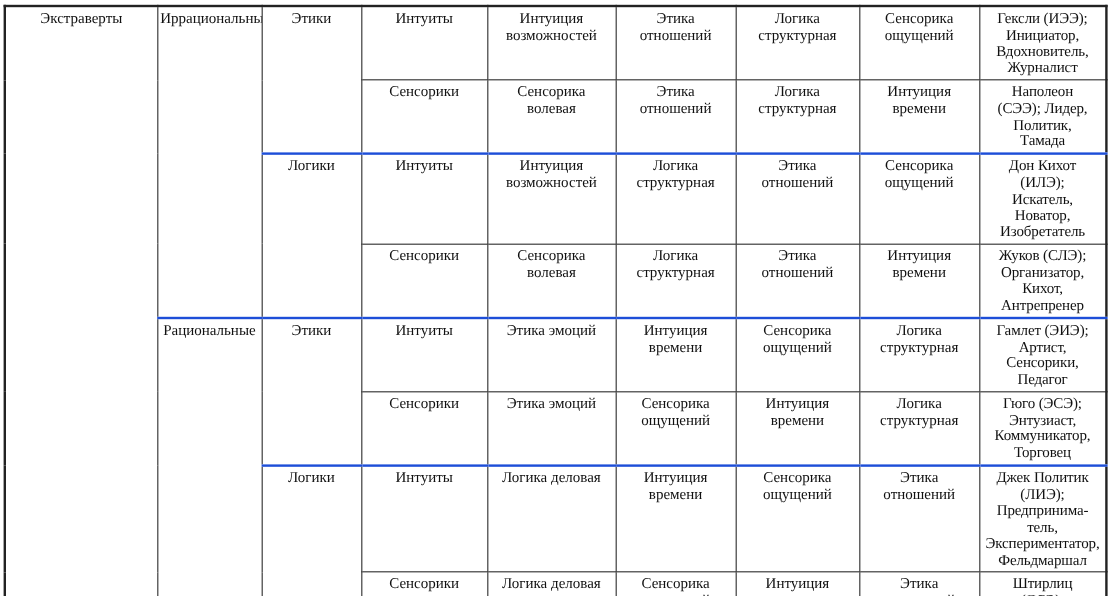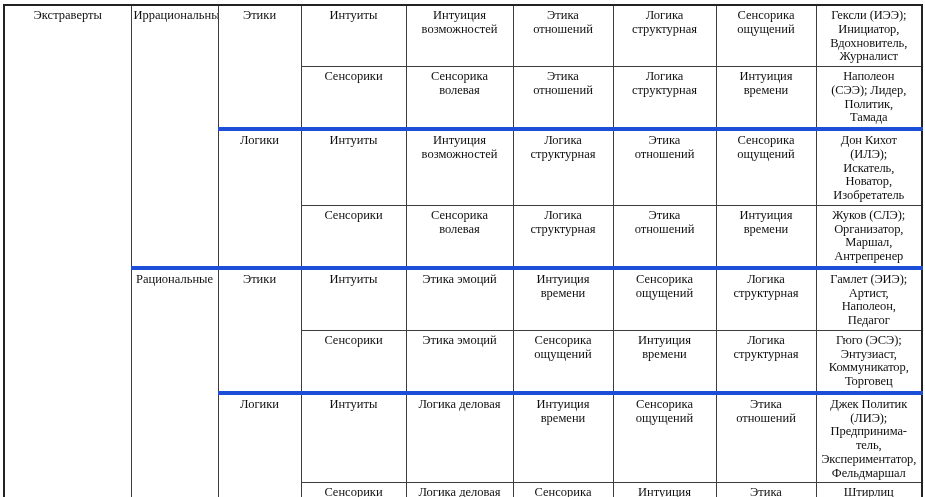--- a/index.html
+++ b/index.html
@@ -30,21 +30,21 @@
     vertical-align: top;
     text-align: center;
     font-size: 12.5px;
     line-height: 1.1;
     padding: 3px 2px 2px 2px;
     white-space: pre-line;
     overflow: hidden;
   }
   table.soc-table { border: 2px solid #222222; }
   td.vmid { vertical-align: middle; }
-  tr.thick-top td { border-top: 4px solid #1d4ed8; }
+  tr.thick-top td { border-top: 2px solid #1d4ed8; }
   td.type-cell { font-size: 12px; letter-spacing: -0.1px; }
   td.group-cell { font-size: 12.5px; }
 </style>
 </head>
 <body>
 
 <div class="canvas">
   <table class="soc-table">
     <colgroup>
       <col style="width:127px">
@@ -113,37 +113,37 @@
         <td>Сенсорика
 волевая</td>
         <td>Логика
 структурная</td>
         <td>Этика
 отношений</td>
         <td>Интуиция
 времени</td>
         <td class="type-cell">Жуков (СЛЭ);
 Организатор,
-Маршал,
+Кихот,
 Антрепренер</td>
       </tr>
       <tr class="thick-top" style="height:55px">
         <td rowspan="4" class="vmid group-cell">Рациональные</td>
         <td rowspan="2">Этики</td>
         <td>Интуиты</td>
         <td>Этика эмоций</td>
         <td>Интуиция
 времени</td>
         <td>Сенсорика
 ощущений</td>
         <td>Логика
 структурная</td>
         <td class="type-cell">Гамлет (ЭИЭ);
 Артист,
-Наполеон,
+Сенсорики,
 Педагог</td>
       </tr>
       <tr style="height:57px">
         <td>Сенсорики</td>
         <td>Этика эмоций</td>
         <td>Сенсорика
 ощущений</td>
         <td>Интуиция
 времени</td>
         <td>Логика

